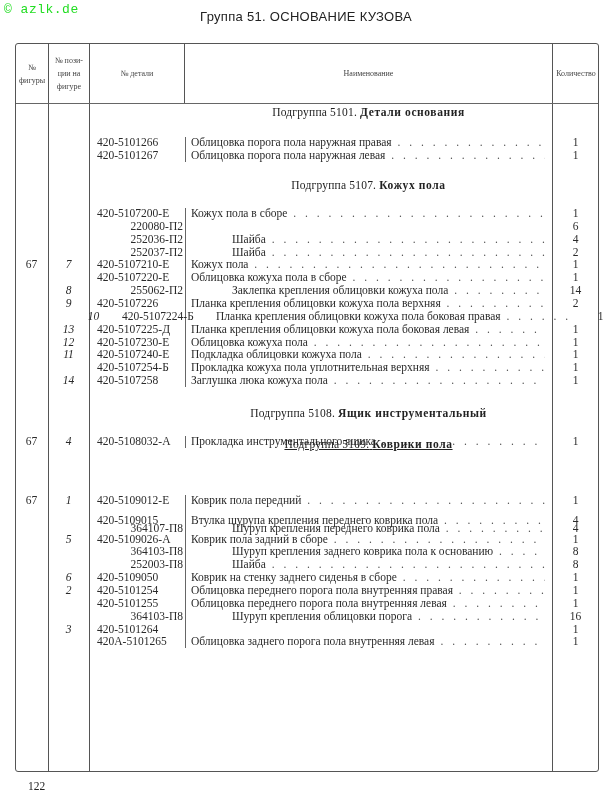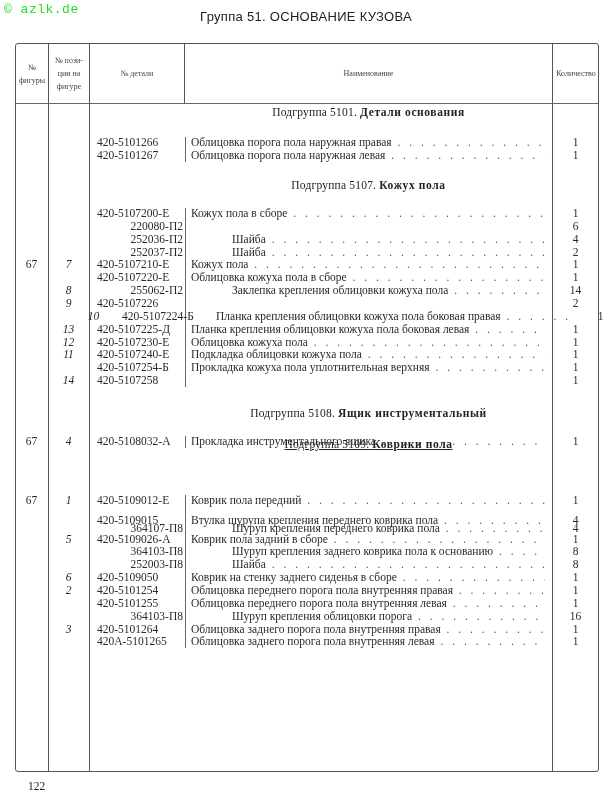--- a/index.html
+++ b/index.html
@@ -147,20 +147,21 @@
       <span class="c-fig"></span>
       <span class="c-pos">8</span>
       <span class="c-part right">255062-П2</span>
       <span class="c-name indent">Заклепка крепления облицовки кожуха пола</span>
       <span class="c-qty">14</span>
     </div>
     <div class="row" style="top: 296.95px;">
       <span class="c-fig"></span>
       <span class="c-pos">9</span>
       <span class="c-part">420-5107226</span>
+      <span class="c-name">Планка крепления облицовки кожуха пола верхняя</span>
       <span class="c-qty">2</span>
     </div>
     <div class="row" style="top: 309.8px; margin-left: 25px;">
       <span class="c-fig"></span>
       <span class="c-pos">10</span>
       <span class="c-part">420-5107224-Б</span>
       <span class="c-name">Планка крепления облицовки кожуха пола боковая правая</span>
       <span class="c-qty">1</span>
     </div>
     <div class="row" style="top: 322.65px;">
@@ -188,20 +189,21 @@
       <span class="c-fig"></span>
       <span class="c-pos"></span>
       <span class="c-part">420-5107254-Б</span>
       <span class="c-name">Прокладка кожуха пола уплотнительная верхняя</span>
       <span class="c-qty">1</span>
     </div>
     <div class="row" style="top: 374.05px;">
       <span class="c-fig"></span>
       <span class="c-pos">14</span>
       <span class="c-part">420-5107258</span>
+      <span class="c-name">Заглушка люка кожуха пола</span>
       <span class="c-qty">1</span>
     </div>
     <div class="sub-heading" style="top: 407px;"><span>Подгруппа 5108.</span> <b>Ящик инструментальный</b></div>
     <div class="sep" style="top: 436px; height: 11.85px;"></div>
     <div class="row" style="top: 435px;">
       <span class="c-fig">67</span>
       <span class="c-pos">4</span>
       <span class="c-part">420-5108032-А</span>
       <span class="c-name">Прокладка инструментального ящика</span>
       <span class="c-qty">1</span>
@@ -275,21 +277,20 @@
       <span class="c-fig"></span>
       <span class="c-pos"></span>
       <span class="c-part right">364103-П8</span>
       <span class="c-name indent">Шуруп крепления облицовки порога</span>
       <span class="c-qty">16</span>
     </div>
     <div class="row" style="top: 622.5px;">
       <span class="c-fig"></span>
       <span class="c-pos">3</span>
       <span class="c-part">420-5101264</span>
-      <span class="c-name">Облицовка заднего порога пола внутренняя правая</span>
       <span class="c-qty">1</span>
     </div>
     <div class="row" style="top: 635.35px; padding-left: 24px;">
       <span class="c-fig"></span>
       <span class="c-pos"></span>
       <span class="c-part">420А-5101265</span>
       <span class="c-name">Облицовка заднего порога пола внутренняя левая</span>
       <span class="c-qty">1</span>
     </div>
   </div>

